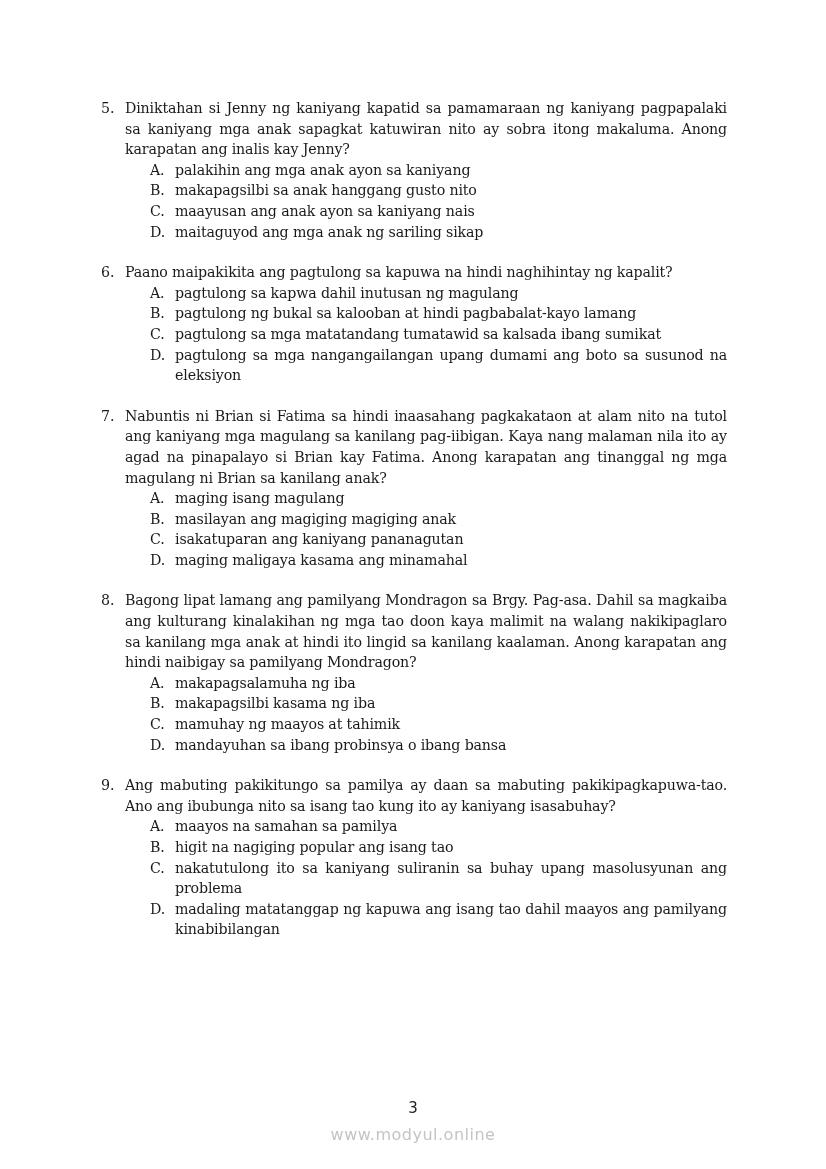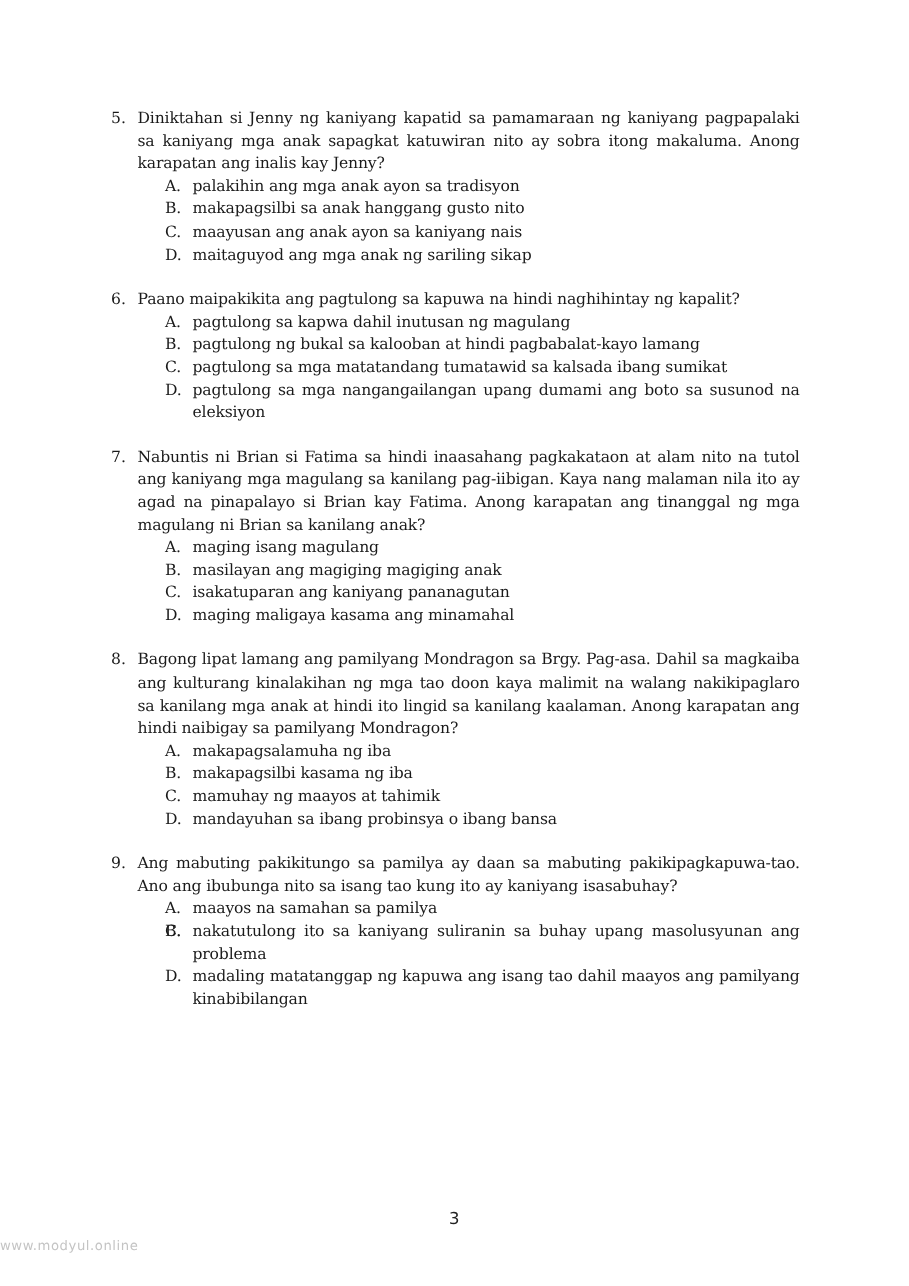--- a/index.html
+++ b/index.html
@@ -65,36 +65,36 @@
     text-align: center;
     font-family: "DejaVu Sans", "Liberation Sans", sans-serif;
     font-size: 15px;
     color: #222;
   }
   .watermark {
     position: absolute;
     top: 1125px;
     left: 0;
     width: 826px;
-    text-align: left;
+    text-align: center;
     font-family: "DejaVu Sans", "Liberation Sans", sans-serif;
-    font-size: 12px;
+    font-size: 16px;
     color: #c4c4c4;
     letter-spacing: 0.5px;
   }
 </style>
 </head>
 <body>
 
 <div class="page">
   <div class="question">
     <span class="q-number">5.</span>
     <div class="q-text">Diniktahan si Jenny ng kaniyang kapatid sa pamamaraan ng kaniyang pagpapalaki sa kaniyang mga anak sapagkat katuwiran nito ay sobra itong makaluma. Anong karapatan ang inalis kay Jenny?</div>
     <ul class="options">
-      <li class="option"><span class="opt-label">A.</span><span>palakihin ang mga anak ayon sa tradisyon</span></li>
+      <li class="option"><span class="opt-label">A.</span><span>palakihin ang mga anak ayon sa kaniyang</span></li>
       <li class="option"><span class="opt-label">B.</span><span>makapagsilbi sa anak hanggang gusto nito</span></li>
       <li class="option"><span class="opt-label">C.</span><span>maayusan ang anak ayon sa kaniyang nais</span></li>
       <li class="option"><span class="opt-label">D.</span><span>maitaguyod ang mga anak ng sariling sikap</span></li>
     </ul>
   </div>
 
   <div class="question">
     <span class="q-number">6.</span>
     <div class="q-text">Paano maipakikita ang pagtulong sa kapuwa na hindi naghihintay ng kapalit?</div>
     <ul class="options">
@@ -125,21 +125,21 @@
       <li class="option"><span class="opt-label">C.</span><span>mamuhay ng maayos at tahimik</span></li>
       <li class="option"><span class="opt-label">D.</span><span>mandayuhan sa ibang probinsya o ibang bansa</span></li>
     </ul>
   </div>
 
   <div class="question">
     <span class="q-number">9.</span>
     <div class="q-text">Ang mabuting pakikitungo sa pamilya ay daan sa mabuting pakikipagkapuwa-tao. Ano ang ibubunga nito sa isang tao kung ito ay kaniyang isasabuhay?</div>
     <ul class="options">
       <li class="option"><span class="opt-label">A.</span><span>maayos na samahan sa pamilya</span></li>
-      <li class="option"><span class="opt-label">B.</span></li>
+      <li class="option"><span class="opt-label">B.</span><span>higit na nagiging popular ang isang tao</span></li>
       <li class="option"><span class="opt-label">C.</span><span>nakatutulong ito sa kaniyang suliranin sa buhay upang masolusyunan ang problema</span></li>
       <li class="option"><span class="opt-label">D.</span><span>madaling matatanggap ng kapuwa ang isang tao dahil maayos ang pamilyang kinabibilangan</span></li>
     </ul>
   </div>
 </div>
 
 <div class="page-number">3</div>
 <div class="watermark">www.modyul.online</div>
 
 </body></html>

